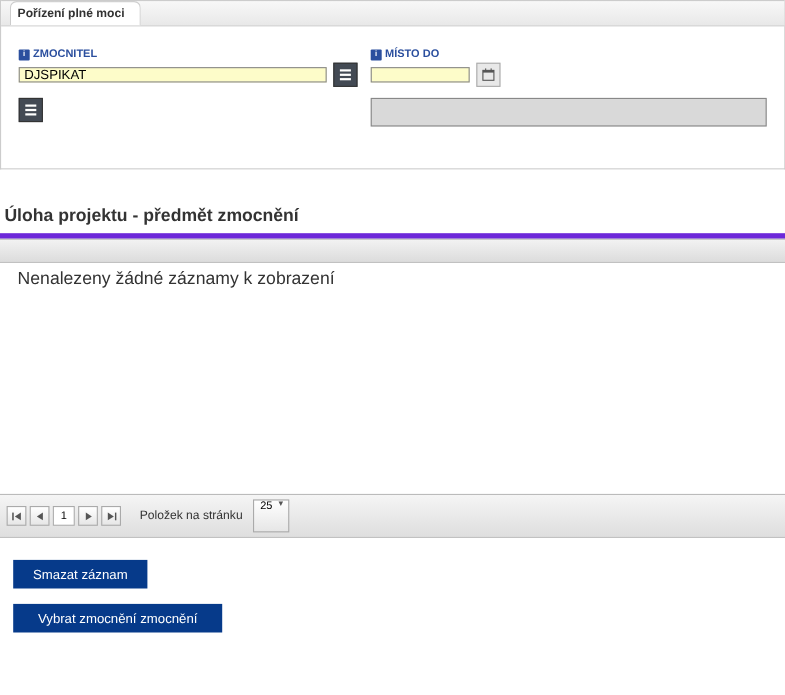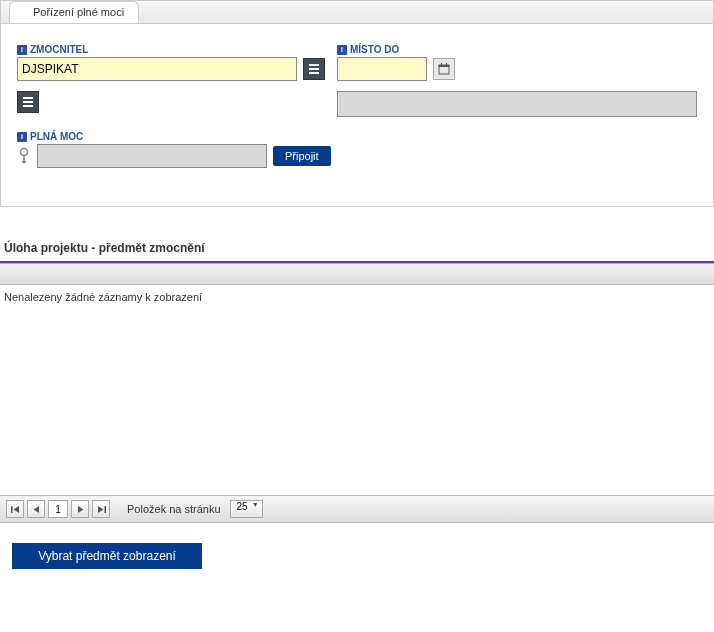--- a/index.html
+++ b/index.html
@@ -21,22 +21,22 @@
   }
   
   .tab {
     position: absolute;
     left: 8px;
     top: 0;
     background: #fff;
     border: 1px solid #ccc;
     border-bottom: none;
     border-radius: 6px 6px 0 0;
-    padding: 4px 14px 5px 23px;
-    font-weight: normal;
+    padding: 4px 14px 5px 6px;
+    font-weight: bold;
     font-size: 11px;
     color: #333;
   }
   
   .form-body {
     padding: 20px 16px 28px 16px;
     display: flex;
   }
   
   .col-left { flex: 0 0 320px; }
@@ -63,21 +63,21 @@
     font-size: 7px;
     font-weight: bold;
     align-items: center;
     justify-content: center;
     border-radius: 1px;
   }
   
   .input-line { display: flex; align-items: center; gap: 6px; }
   
   input.text {
-    height: 24px;
+    height: 14px;
     border: 1px solid #888;
     padding: 2px 4px;
     font-size: 12px;
     background: #fdfcc9;
   }
   input.text.gray { background: #d9d9d9; }
   
   .w280 { width: 280px; }
   .w90 { width: 90px; }
   .w230 { width: 230px; }
@@ -129,37 +129,37 @@
   
   .date-row { display: flex; gap: 30px; }
   
   .attach-icon {
     width: 14px; height: 18px;
     display: inline-block;
   }
   
   .section-title {
     font-weight: bold;
-    font-size: 12px;
+    font-size: 16px;
     color: #333;
     padding: 6px 4px;
-    border-bottom: 2px solid #6d28d9;
+    border-bottom: 5px solid #6d28d9;
     margin-top: 28px;
   }
   
   .grid-filterbar {
     height: 22px;
     background: linear-gradient(to bottom, #f2f2f2, #dcdcdc);
     border-top: 1px solid #bbb;
     border-bottom: 1px solid #bbb;
   }
   
   .grid-empty {
-    padding: 6px 4px;
-    font-size: 11px;
+    padding: 6px 16px;
+    font-size: 16px;
     color: #333;
     min-height: 210px;
   }
   
   .pager {
     background: linear-gradient(to bottom, #f5f5f5, #dedede);
     border-top: 1px solid #bbb;
     border-bottom: 1px solid #bbb;
     padding: 4px 6px;
     display: flex;
@@ -188,21 +188,21 @@
   }
   
   .pager-label {
     margin-left: 14px;
     font-size: 11px;
     color: #333;
     text-align: center;
   }
   
   .pager-select {
-    height: 18px;
+    height: 30px;
     border: 1px solid #aaa;
     background: linear-gradient(to bottom, #fff, #e6e6e6);
     padding: 0 14px 0 6px;
     font-size: 10px;
     cursor: pointer;
     position: relative;
   }
   .pager-select::after {
     content: "▼";
     position: absolute;
@@ -247,36 +247,20 @@
           <span class="icon-btn">
             <svg viewBox="0 0 12 12">
                 <rect x="1" y="1" width="10" height="2"></rect>
                 <rect x="1" y="5" width="10" height="2"></rect>
                 <rect x="1" y="9" width="10" height="2"></rect>
               </svg>
           </span>
         </div>
       </div>
 
-      <div class="field-row" style="margin-top:18px;">
-        <div class="field-label">
-          <span class="info-icon">i</span>
-          <span>PLNÁ MOC</span>
-        </div>
-        <div class="input-line">
-          <span class="attach-icon">
-            <svg viewBox="0 0 14 18" width="14" height="18">
-                <circle cx="7" cy="5" r="3.5" fill="none" stroke="#888" stroke-width="1.5"></circle>
-                <path d="M7 8 L7 16 M5 14 L7 16 L9 14" fill="none" stroke="#888" stroke-width="1.5"></path>
-              </svg>
-          </span>
-          <input class="text gray w230" value="" style="">
-          <button class="btn">Připojit</button>
-        </div>
-      </div>
     </div>
 
     <div class="col-right">
       <div class="date-row">
 
         <div class="field-row">
           <div class="field-label">
             <span class="info-icon">i</span>
             <span>MÍSTO DO</span>
           </div>
@@ -330,14 +314,15 @@
     <svg width="9" height="9" viewBox="0 0 9 9">
         <polygon points="1,1 1,8 6.5,4.5" fill="#555"></polygon>
         <rect x="7.5" y="1" width="1.5" height="7" fill="#555"></rect>
       </svg>
   </span>
   <span class="pager-label">Položek na stránku</span>
   <span class="pager-select" style="margin-left:6px;">25</span>
 </div>
 
 <div class="actions">
-  <button class="btn-wide" style="min-width:190px;">Vybrat předmět zobrazení</button>
+  <button class="btn-wide">Smazat záznam</button>
+  <button class="btn-wide" style="min-width:190px;">Vybrat zmocnění zmocnění</button>
 </div>
 
 </body></html>

